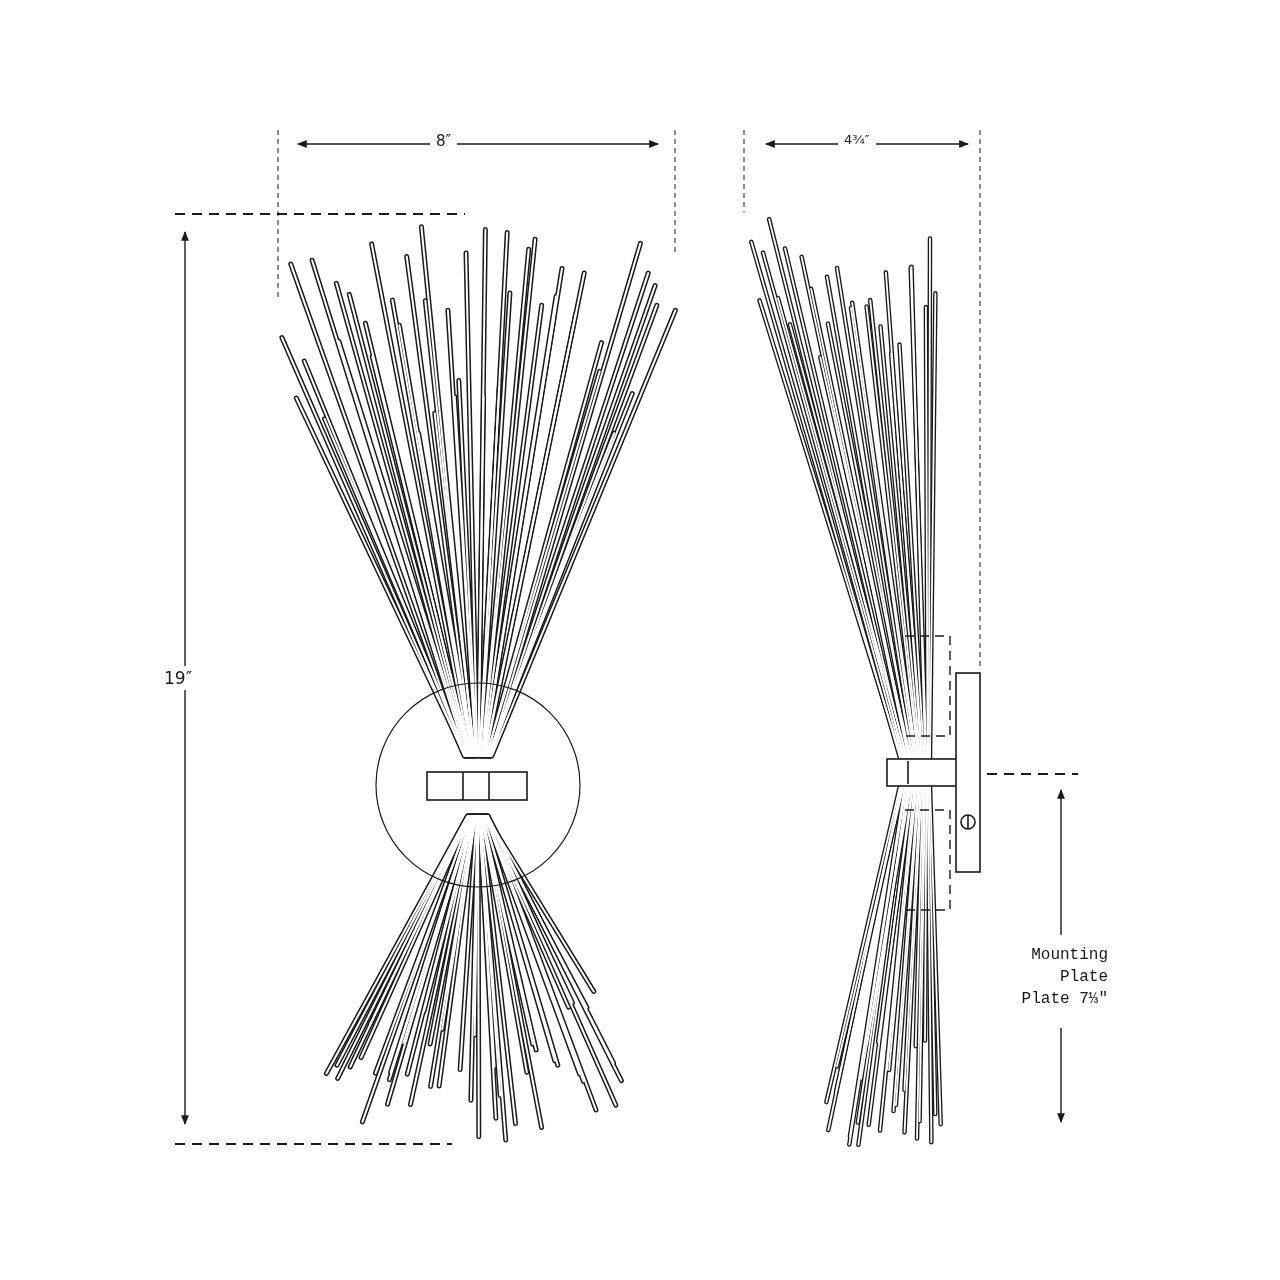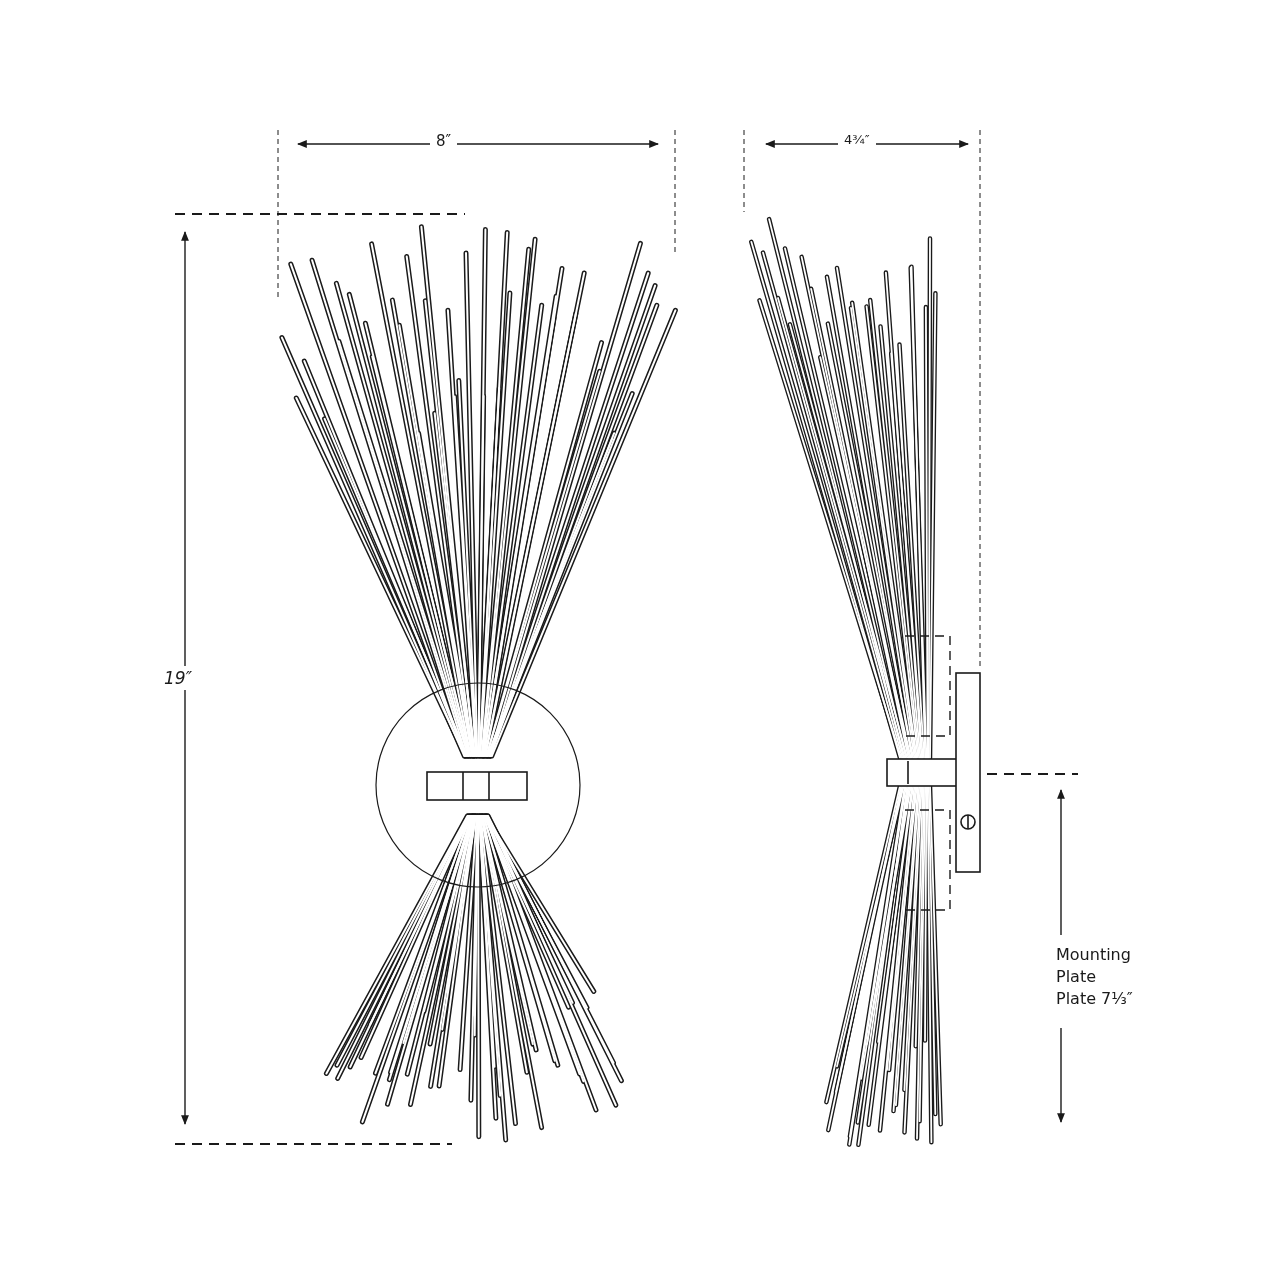--- a/index.html
+++ b/index.html
@@ -3,23 +3,23 @@
   <meta charset="utf-8">
   <style>
     html, body { margin: 0; padding: 0; background: #ffffff; }
     body { width: 1280px; height: 1280px; position: relative; overflow: hidden;
            font-family: "DejaVu Sans", sans-serif; color: #1a1a1a; }
     svg.drawing { position: absolute; left: 0; top: 0; }
     .lbl { position: absolute; font-family: "DejaVu Sans", sans-serif; color: #1a1a1a;
            background: #ffffff; white-space: nowrap; }
     .lbl-width { left: 430px; top: 132px; font-size: 15px; padding: 0 6px; }
     .lbl-depth { left: 838px; top: 132px; font-size: 13px; padding: 0 6px; }
-    .lbl-height { left: 162px; top: 666px; font-size: 17px; padding: 2px 2px; font-style: italic; }
-    .lbl-mount { left: 1056px; top: 944px; width: 120px; text-align: left;
-                 font-size: 16px; line-height: 22px; white-space: normal; }
+    .lbl-height { left: 162px; top: 666px; font-size: 17px; padding: 2px 2px; }
+    .lbl-mount { left: 988px; top: 944px; width: 120px; text-align: right;
+                 font-size: 16px; line-height: 22px; white-space: normal; font-family: Liberation Mono, monospace; }
     .lbl-mount span { display: block; }
   </style>
 </head>
 <body>
 
 <svg class="drawing" width="1280" height="1280" viewBox="0 0 1280 1280" xmlns="http://www.w3.org/2000/svg">
   <defs>
     <marker id="arr" viewBox="0 0 10 10" refX="9" refY="5" markerWidth="7" markerHeight="7" orient="auto-start-reverse">
       <path d="M0,1 L10,5 L0,9 z" fill="#1a1a1a"></path>
     </marker>

